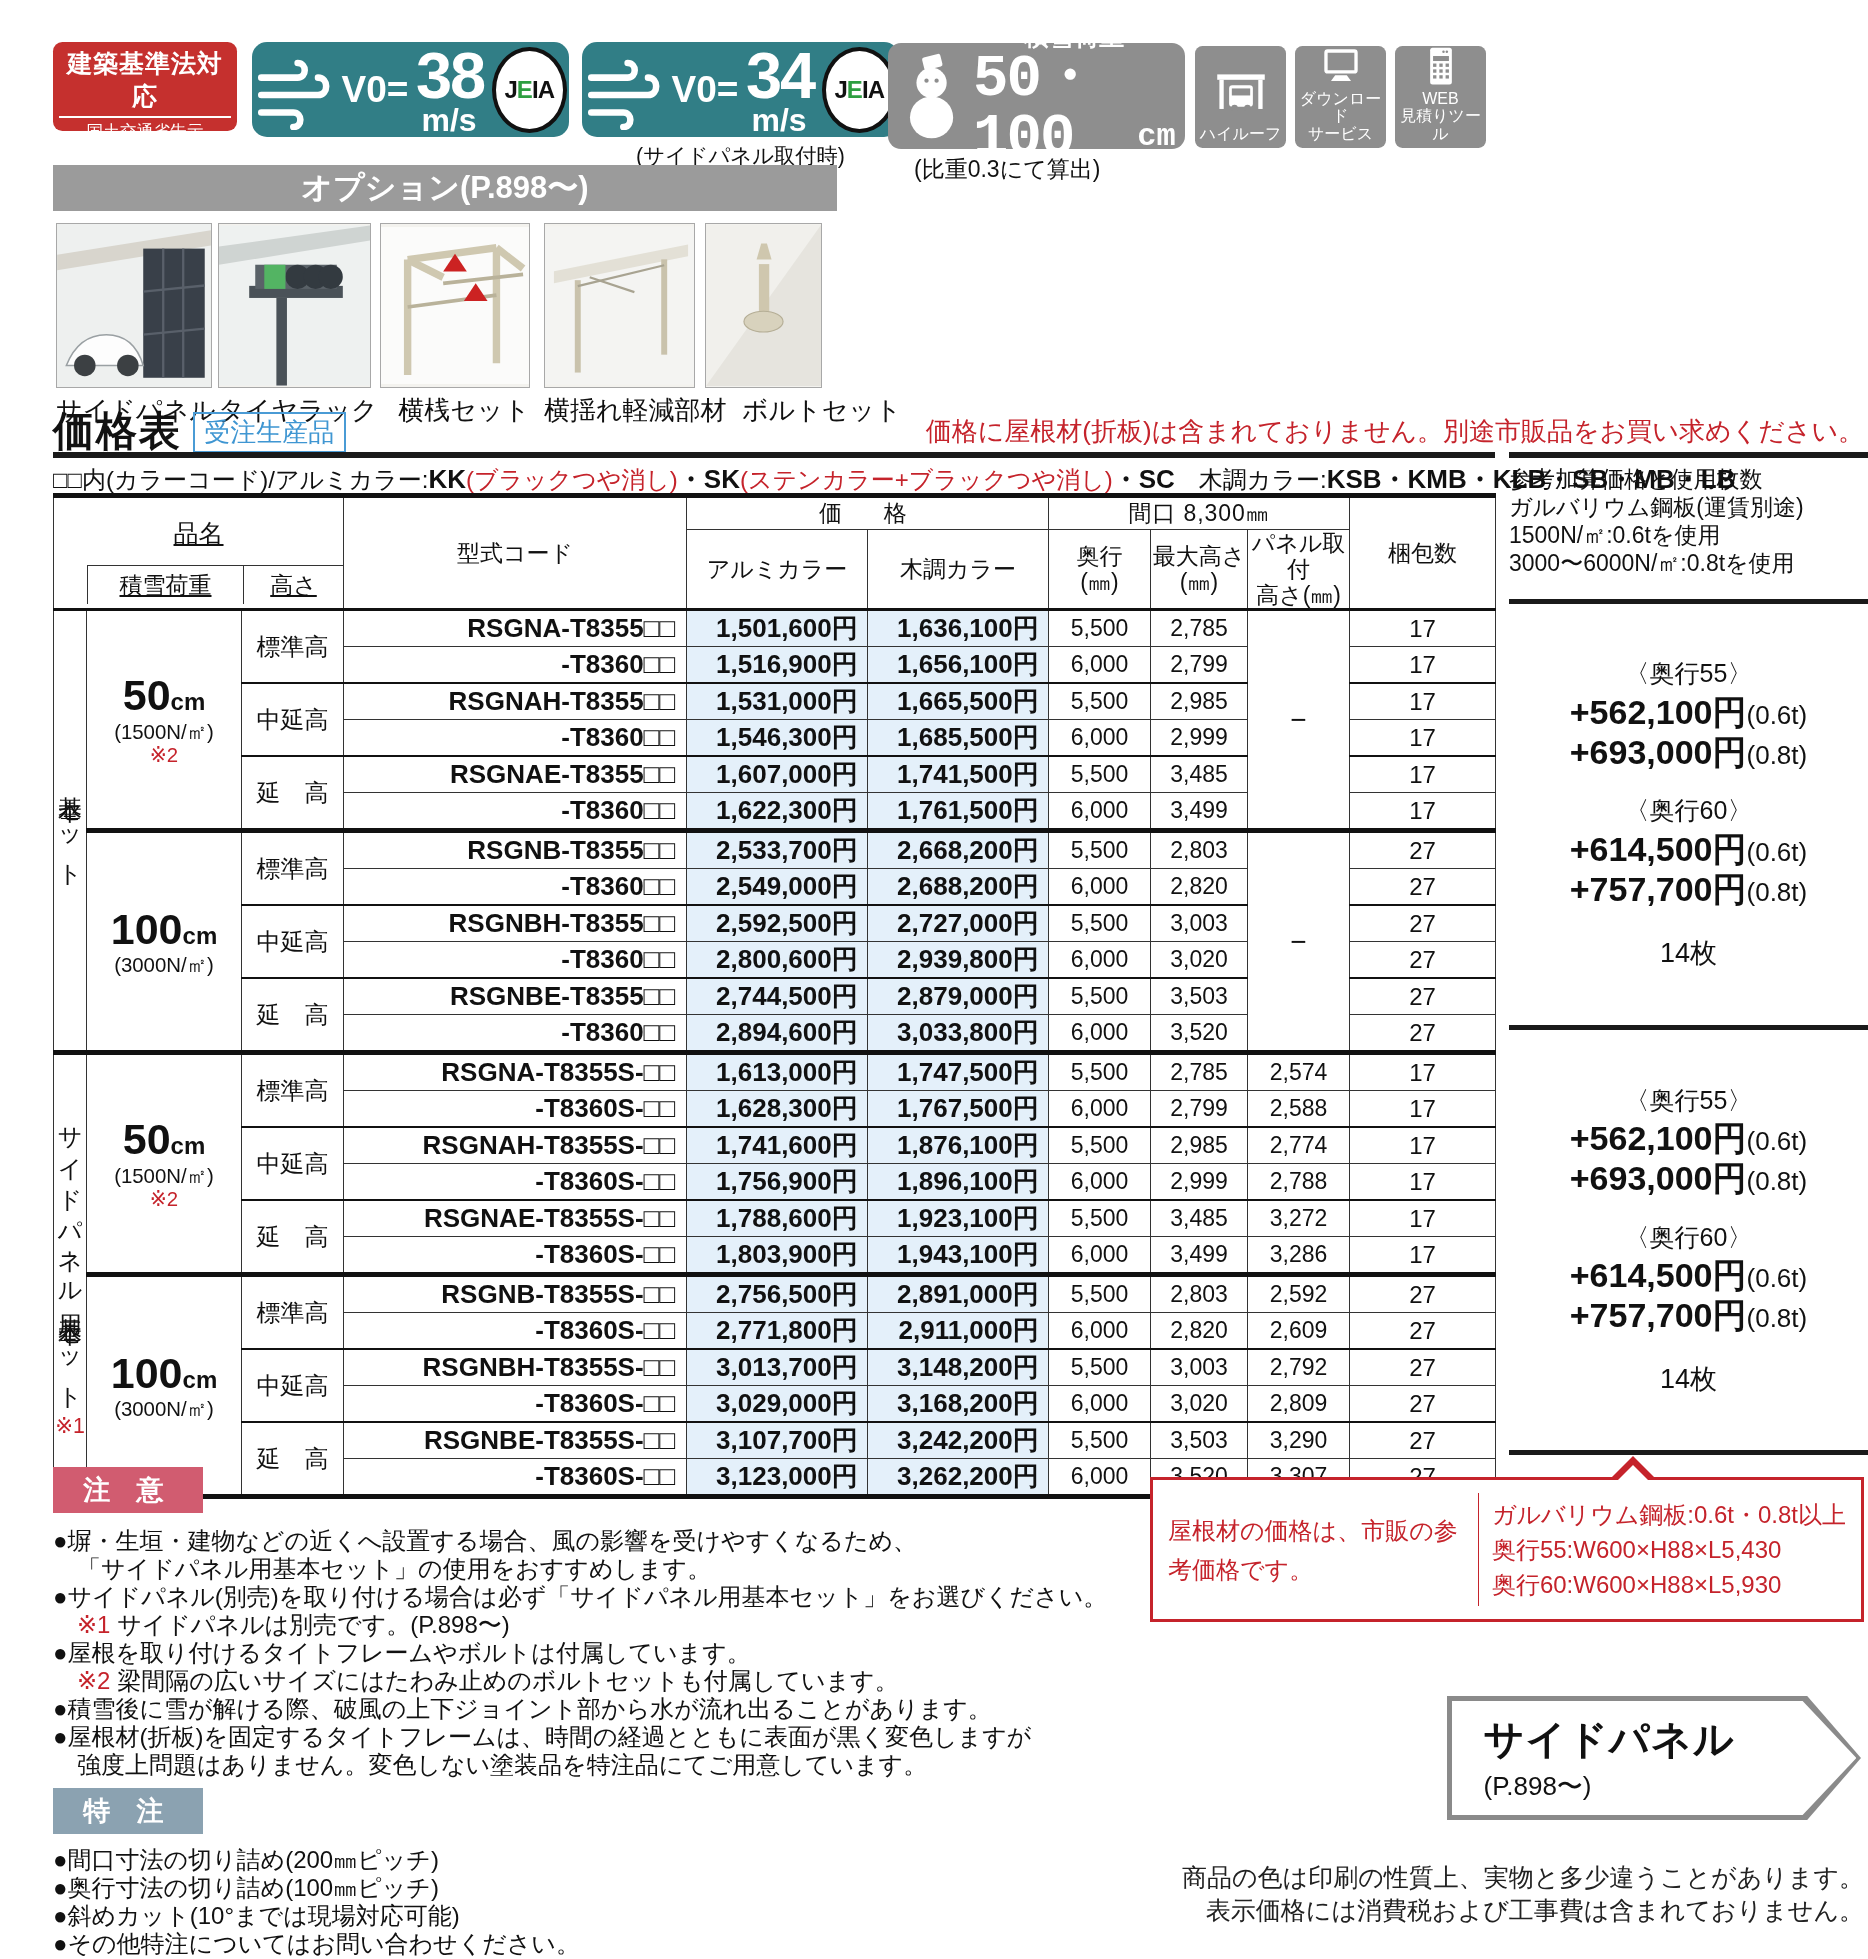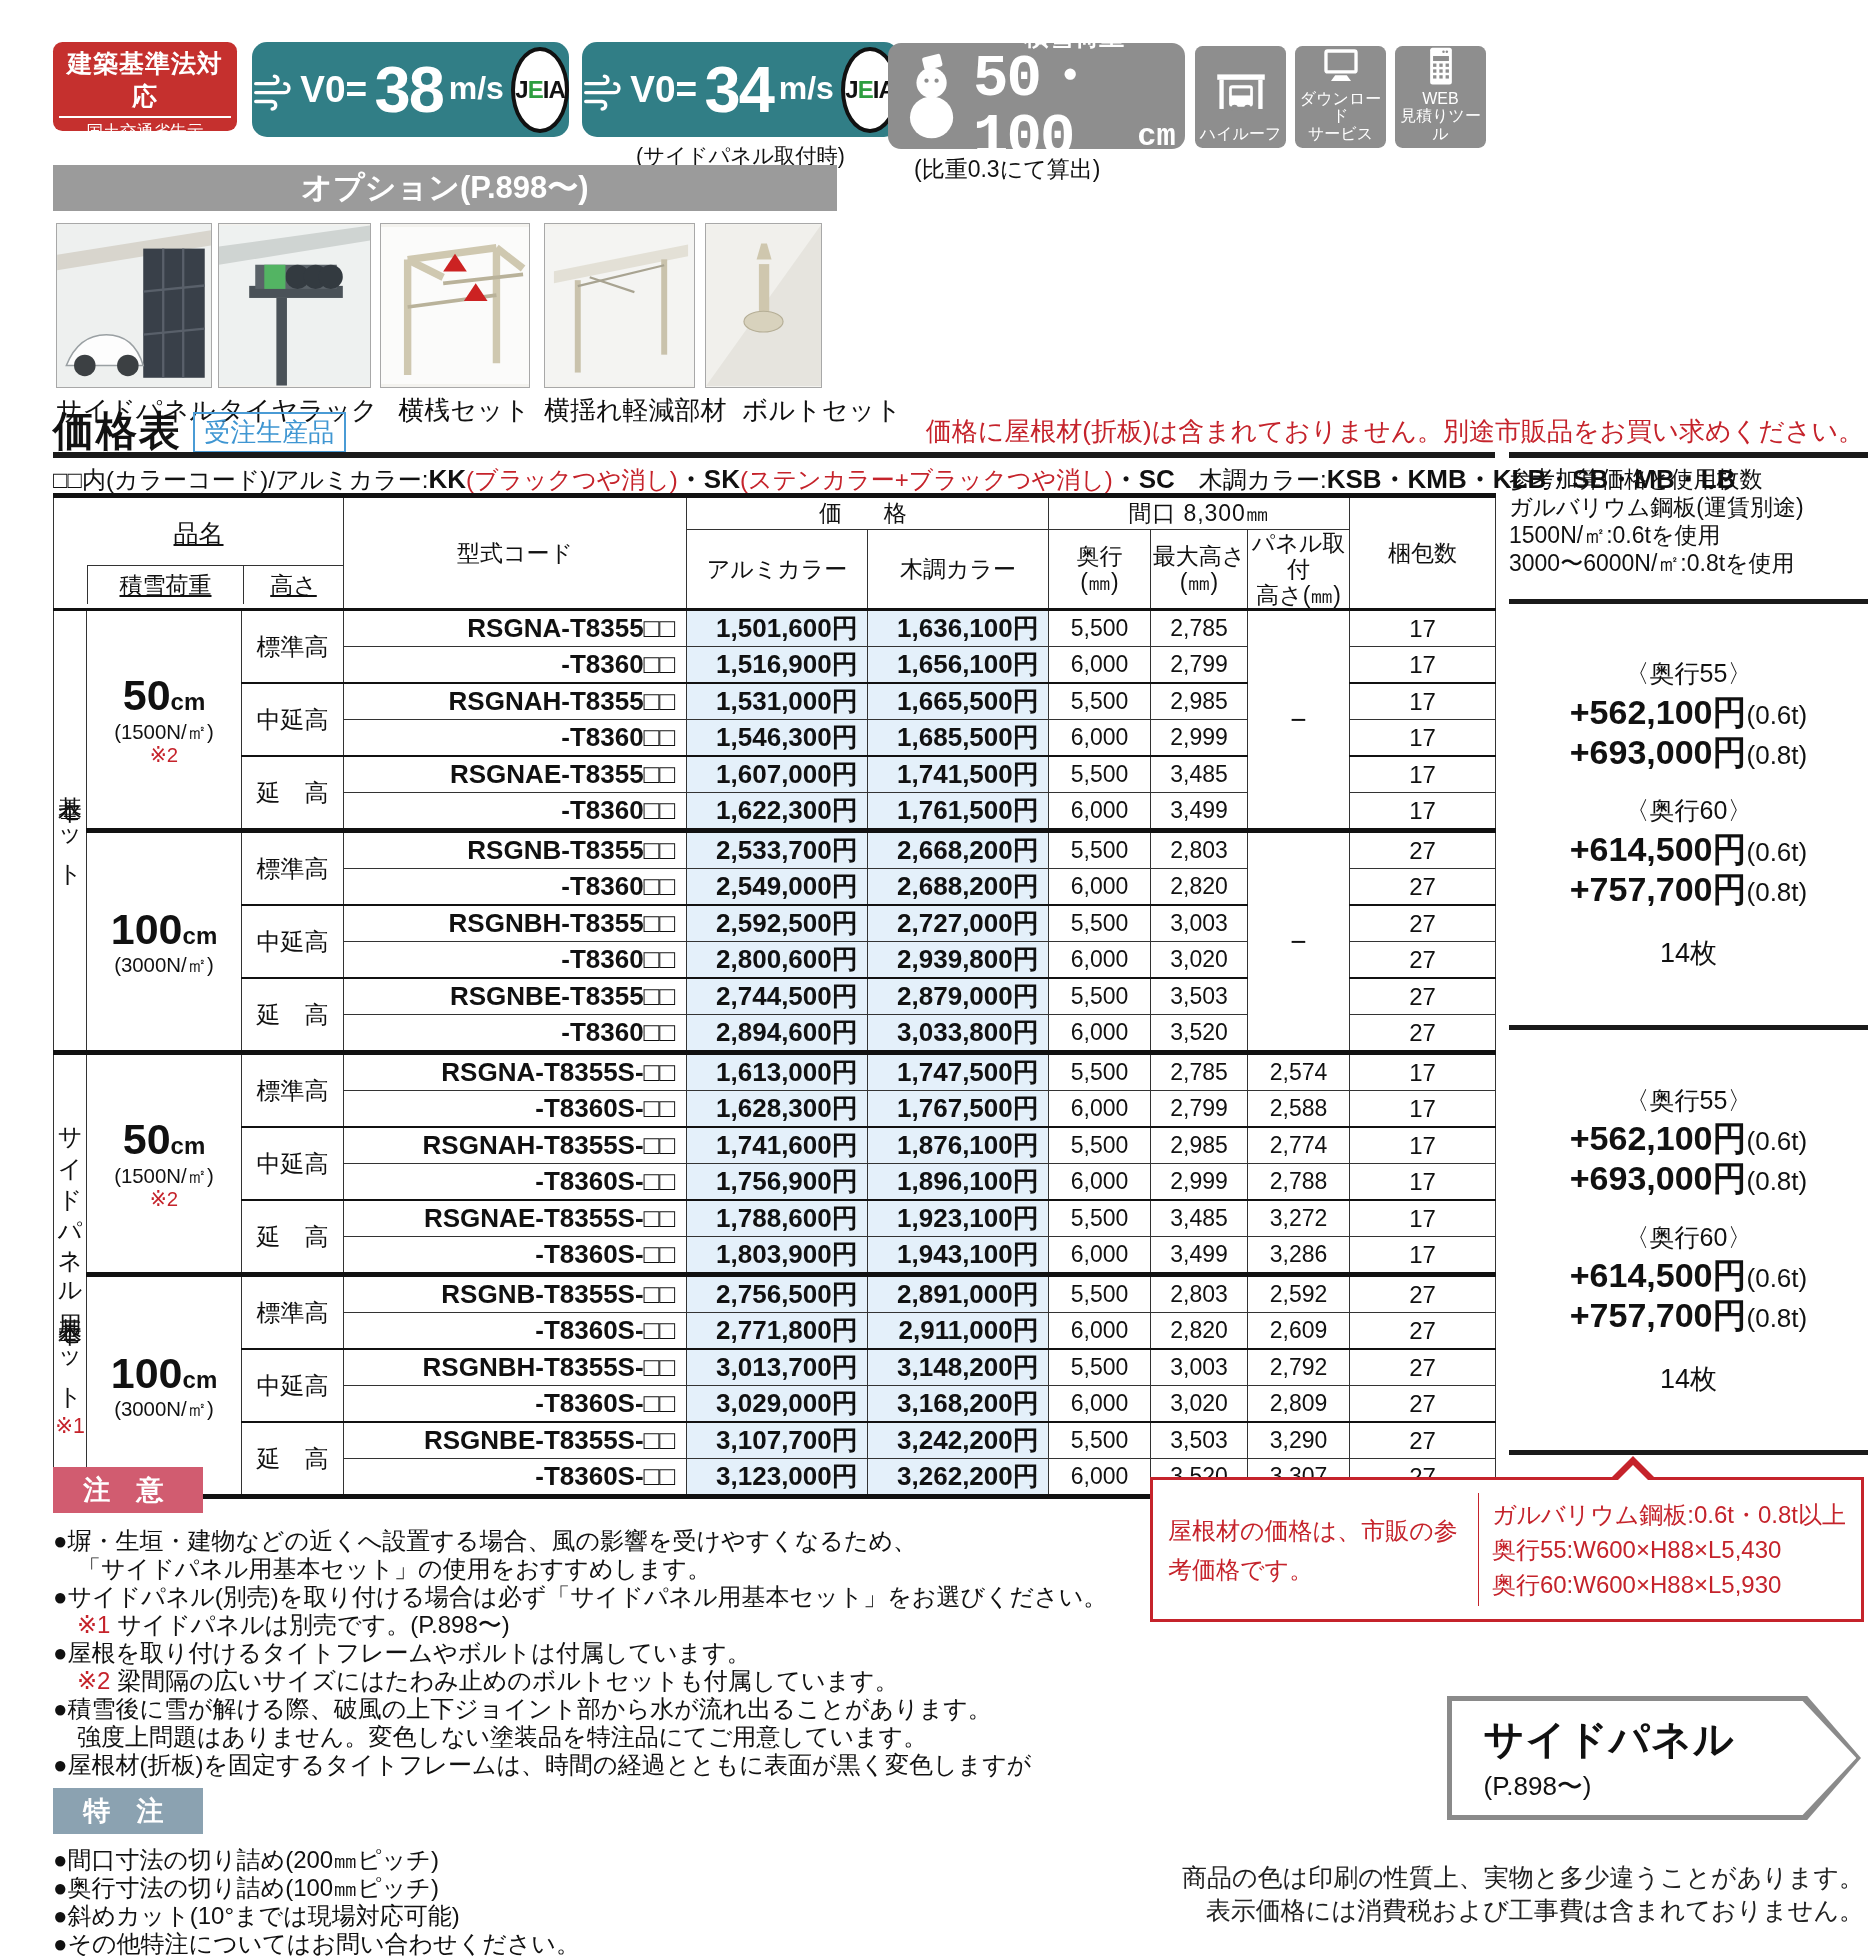--- a/index.html
+++ b/index.html
@@ -10,21 +10,21 @@
   
   .law{left:53px;top:42px;width:184px;height:89px;background:#c5302e;border-radius:9.3px;
        color:#fff;text-align:center;box-sizing:border-box;padding-top:4.6px;}
   .law .t{font-size:25px;font-weight:700;letter-spacing:0.9px;border-bottom:2.8px solid #fff;
           margin:0 5.6px 3.7px 5.6px;padding-bottom:3.7px;}
   .law .s{font-size:16.7px;line-height:19.5px;}
   .windb{top:42px;height:95px;width:317px;background:#317e86;border-radius:15px;display:flex;
          align-items:center;justify-content:center;gap:7.4px;box-sizing:border-box;}
   .windb svg{width:80px;height:80px;}
   .windb .v{color:#fff;font-size:37px;font-weight:700;}
-  .windb .numcol{display:flex;align-items:center;line-height:1;}
+  .windb .numcol{display:flex;flex-direction:column;align-items:flex-start;line-height:1;}
   .windb .n{color:#fff;font-size:65px;font-weight:700;letter-spacing:-1.9px;}
   .windb .u{color:#fff;font-size:32px;font-weight:700;margin-top:-3.7px;margin-left:5.6px;}
   .jeia{width:67px;height:78px;background:#fff;border:4.6px solid #111;border-radius:50%;
         display:flex;align-items:center;justify-content:center;font-size:24px;font-weight:700;color:#111;letter-spacing:-0.9px;}
   .jeia .e{color:#2e9e41;}
   .wcap{top:141px;width:317px;text-align:center;font-size:21.3px;color:#111;}
   .snow{left:888px;top:43px;width:297px;height:106px;background:#8e8e8e;border-radius:13px;
         display:flex;align-items:center;box-sizing:border-box;padding:3.7px 9.3px;gap:3.7px;}
   .snow svg{width:72px;height:93px;flex:none;}
   .snowtxt{flex:1;display:flex;flex-direction:column;align-items:center;line-height:1;}
@@ -681,22 +681,22 @@
 
   <div class="abs secbadge caubadge">注 意</div>
   <div class="abs caulines">
     <div><span class="red"></span><span>●塀・生垣・建物などの近くへ設置する場合、風の影響を受けやすくなるため、</span></div>
     <div><span class="red"></span><span>　「サイドパネル用基本セット」の使用をおすすめします。</span></div>
     <div><span class="red"></span><span>●サイドパネル(別売)を取り付ける場合は必ず「サイドパネル用基本セット」をお選びください。</span></div>
     <div><span class="red">　※1</span><span> サイドパネルは別売です。(P.898〜)</span></div>
     <div><span class="red"></span><span>●屋根を取り付けるタイトフレームやボルトは付属しています。</span></div>
     <div><span class="red">　※2</span><span> 梁間隔の広いサイズにはたわみ止めのボルトセットも付属しています。</span></div>
     <div><span class="red"></span><span>●積雪後に雪が解ける際、破風の上下ジョイント部から水が流れ出ることがあります。</span></div>
+    <div><span class="red"></span><span>●屋根材(折板)を固定するタイトフレームは、時間の経過とともに表面が黒く変色しますが</span></div>
     <div><span class="red"></span><span>　強度上問題はありません。変色しない塗装品を特注品にてご用意しています。</span></div>
-    <div><span class="red"></span><span>●屋根材(折板)を固定するタイトフレームは、時間の経過とともに表面が黒く変色しますが</span></div>
   </div>
 
   <div class="abs secbadge cusbadge">特 注</div>
   <div class="abs cuslines">
     <div>●間口寸法の切り詰め(200㎜ピッチ)</div>
     <div>●奥行寸法の切り詰め(100㎜ピッチ)</div>
     <div>●斜めカット(10°までは現場対応可能)</div>
     <div>●その他特注についてはお問い合わせください。</div>
   </div>
 

